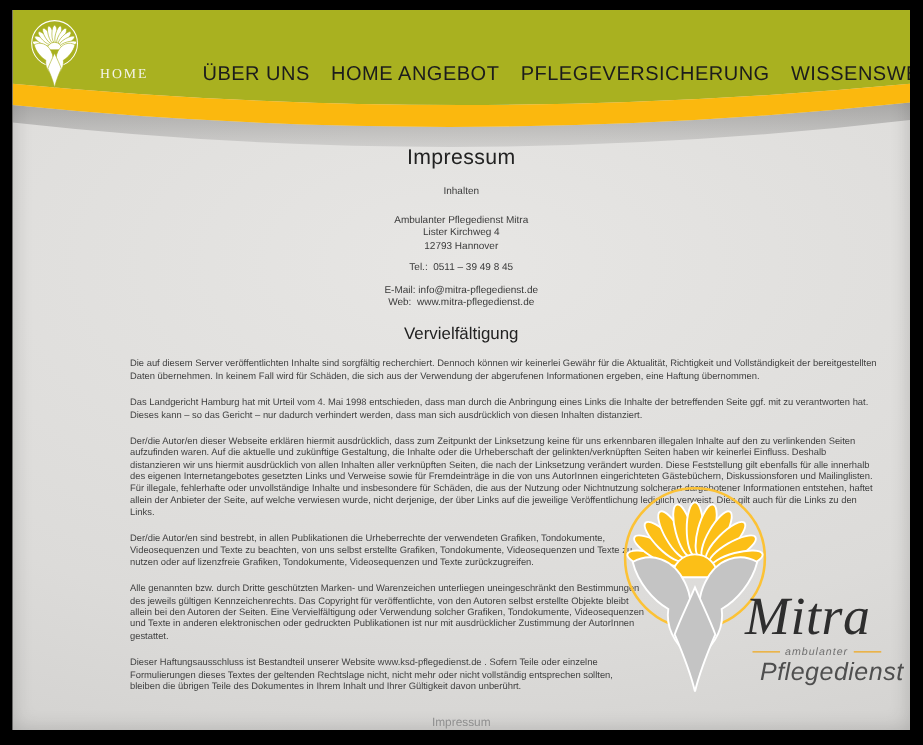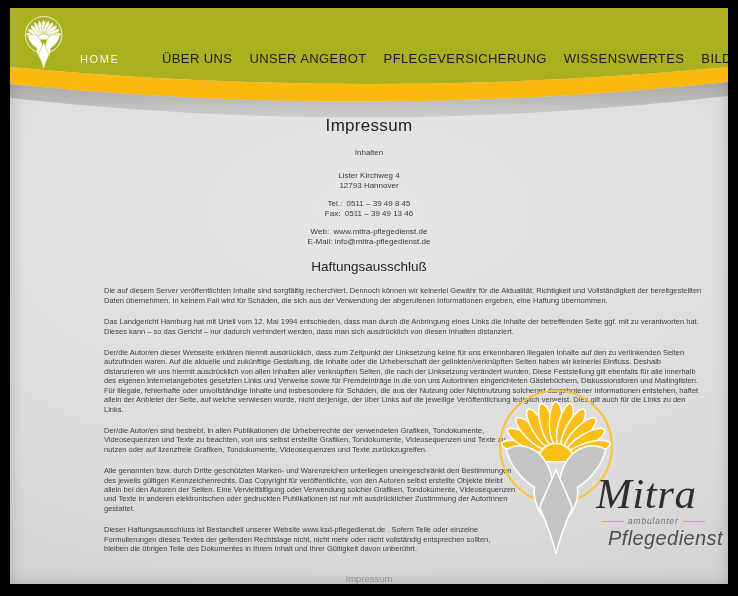--- a/index.html
+++ b/index.html
@@ -13,25 +13,25 @@
     width:718px; height:576px; position:relative; overflow:hidden;
     background: radial-gradient(140% 95% at 50% 35%, #e7e6e4 0%, #dcdbd9 55%, #cbcac8 100%);
     box-shadow: inset 0 0 16px rgba(0,0,0,0.18);
   }
   
   .header-svg { position:absolute; top:0; left:0; width:718px; height:132px; display:block; }
   .brand-home { position:absolute; top:7px; left:14px; display:flex; align-items:flex-end; }
   .brand-home svg { width:40px; height:57px; display:block; }
   .home-link {
     color:#f4f4ea; font-size:11px; letter-spacing:1.6px; margin:0 0 7px 16px;
-    cursor:pointer; text-decoration:none;
+    cursor:pointer; text-decoration:none;font-family:Liberation Serif, serif;
   }
   .nav { position:absolute; top:43px; left:152px; display:flex; gap:17px; }
   .nav a {
-    color:#1c1c1c; font-size:13px; letter-spacing:0.4px; text-decoration:none; cursor:pointer;
+    color:#1c1c1c; font-size:16px; letter-spacing:0.4px; text-decoration:none; cursor:pointer;
     white-space:nowrap;
   }
   
   .logo-small .ring  { fill:none; stroke:#ffffff; stroke-width:2.5; }
   .logo-small .petal { fill:#ffffff; stroke:#a9b120; stroke-width:1.5; }
   .logo-small .sun   { fill:#ffffff; stroke:#a9b120; stroke-width:1.5; }
   .logo-small .tulip { fill:#ffffff; stroke:#a9b120; stroke-width:1.5; }
   .logo-big .ring  { fill:none; stroke:#fcc235; stroke-width:2; }
   .logo-big .petal { fill:#fcbf17; stroke:#ffffff; stroke-width:1.5; }
   .logo-big .sun   { fill:#fcbf17; stroke:#ffffff; stroke-width:1.5; }
@@ -103,44 +103,44 @@
           <path class="tulip" d="M10,62 C24,54 42,59 51,78 C56,88 57,97 53,107 C50,117 51,126 55,136 C42,126 36,112 38,99 C26,92 14,78 10,62 Z"></path>
           <path class="tulip" d="M108,62 C94,54 76,59 67,78 C62,88 61,97 65,107 C68,117 67,126 63,136 C76,126 82,112 80,99 C92,92 104,78 108,62 Z"></path>
           <path class="tulip" d="M59,82 C53,96 47,108 43,119 C49,133 55,147 59,164 C63,147 69,133 75,119 C71,108 65,96 59,82 Z"></path>
         </g>
       </svg>
       <a class="home-link">HOME</a>
     </div>
 
     <nav class="nav">
       <a>ÜBER UNS</a>
-      <a>UNSER ANGEBOT</a>
+      <a>HOME ANGEBOT</a>
       <a>PFLEGEVERSICHERUNG</a>
       <a>WISSENSWERTES</a>
       <a>BILDERGALERIE</a>
     </nav>
 
     <main>
       <div class="centerblock">
         <h1 class="page-title">Impressum</h1>
         <div class="owner">Inhalten</div>
+        <div class="addr-line">Ambulanter Pflegedienst Mitra</div>
         <div class="addr-line">Lister Kirchweg 4</div>
         <div class="addr-line">12793 Hannover</div>
         <div class="group-gap"></div>
         <div class="tel-line"><span>Tel.:</span>&nbsp; <span>0511 – 39 49 8 45</span></div>
-        <div class="tel-line"><span>Fax:</span>&nbsp; <span>0511 – 39 49 13 46</span></div>
         <div class="group-gap"></div>
+        <div class="mail-line"><span>E-Mail:</span> <a>info@mitra-pflegedienst.de</a></div>
         <div class="mail-line"><span>Web:</span>&nbsp; <a>www.mitra-pflegedienst.de</a></div>
-        <div class="mail-line"><span>E-Mail:</span> <a>info@mitra-pflegedienst.de</a></div>
-        <h2 class="section-title">Haftungsausschluß</h2>
+        <h2 class="section-title">Vervielfältigung</h2>
       </div>
 
       <div class="text-col">
         <p>Die auf diesem Server veröffentlichten Inhalte sind sorgfältig recherchiert. Dennoch können wir keinerlei Gewähr für die Aktualität, Richtigkeit und Vollständigkeit der bereitgestellten Daten übernehmen. In keinem Fall wird für Schäden, die sich aus der Verwendung der abgerufenen Informationen ergeben, eine Haftung übernommen.</p>
-        <p>Das Landgericht Hamburg hat mit Urteil vom 12. Mai 1994 entschieden, dass man durch die Anbringung eines Links die Inhalte der betreffenden Seite ggf. mit zu verantworten hat. Dieses kann – so das Gericht – nur dadurch verhindert werden, dass man sich ausdrücklich von diesen Inhalten distanziert.</p>
+        <p>Das Landgericht Hamburg hat mit Urteil vom 4. Mai 1998 entschieden, dass man durch die Anbringung eines Links die Inhalte der betreffenden Seite ggf. mit zu verantworten hat. Dieses kann – so das Gericht – nur dadurch verhindert werden, dass man sich ausdrücklich von diesen Inhalten distanziert.</p>
         <p>Der/die Autor/en dieser Webseite erklären hiermit ausdrücklich, dass zum Zeitpunkt der Linksetzung keine für uns erkennbaren illegalen Inhalte auf den zu verlinkenden Seiten aufzufinden waren. Auf die aktuelle und zukünftige Gestaltung, die Inhalte oder die Urheberschaft der gelinkten/verknüpften Seiten haben wir keinerlei Einfluss. Deshalb distanzieren wir uns hiermit ausdrücklich von allen Inhalten aller verknüpften Seiten, die nach der Linksetzung verändert wurden. Diese Feststellung gilt ebenfalls für alle innerhalb des eigenen Internetangebotes gesetzten Links und Verweise sowie für Fremdeinträge in die von uns AutorInnen eingerichteten Gästebüchern, Diskussionsforen und Mailinglisten. Für illegale, fehlerhafte oder unvollständige Inhalte und insbesondere für Schäden, die aus der Nutzung oder Nichtnutzung solcherart dargebotener Informationen entstehen, haftet allein der Anbieter der Seite, auf welche verwiesen wurde, nicht derjenige, der über Links auf die jeweilige Veröffentlichung lediglich verweist. Dies gilt auch für die Links zu den Links.</p>
         <div class="logo-spacer"></div>
         <p>Der/die Autor/en sind bestrebt, in allen Publikationen die Urheberrechte der verwendeten Grafiken, Tondokumente, Videosequenzen und Texte zu beachten, von uns selbst erstellte Grafiken, Tondokumente, Videosequenzen und Texte zu nutzen oder auf lizenzfreie Grafiken, Tondokumente, Videosequenzen und Texte zurückzugreifen.</p>
         <p>Alle genannten bzw. durch Dritte geschützten Marken- und Warenzeichen unterliegen uneingeschränkt den Bestimmungen des jeweils gültigen Kennzeichenrechts. Das Copyright für veröffentlichte, von den Autoren selbst erstellte Objekte bleibt allein bei den Autoren der Seiten. Eine Vervielfältigung oder Verwendung solcher Grafiken, Tondokumente, Videosequenzen und Texte in anderen elektronischen oder gedruckten Publikationen ist nur mit ausdrücklicher Zustimmung der AutorInnen gestattet.</p>
         <p>Dieser Haftungsausschluss ist Bestandteil unserer Website www.ksd-pflegedienst.de . Sofern Teile oder einzelne Formulierungen dieses Textes der geltenden Rechtslage nicht, nicht mehr oder nicht vollständig entsprechen sollten, bleiben die übrigen Teile des Dokumentes in Ihrem Inhalt und Ihrer Gültigkeit davon unberührt.</p>
       </div>
     </main>
 
     <div class="logo-large">
       <svg class="logo-big" viewBox="0 0 120 170">

